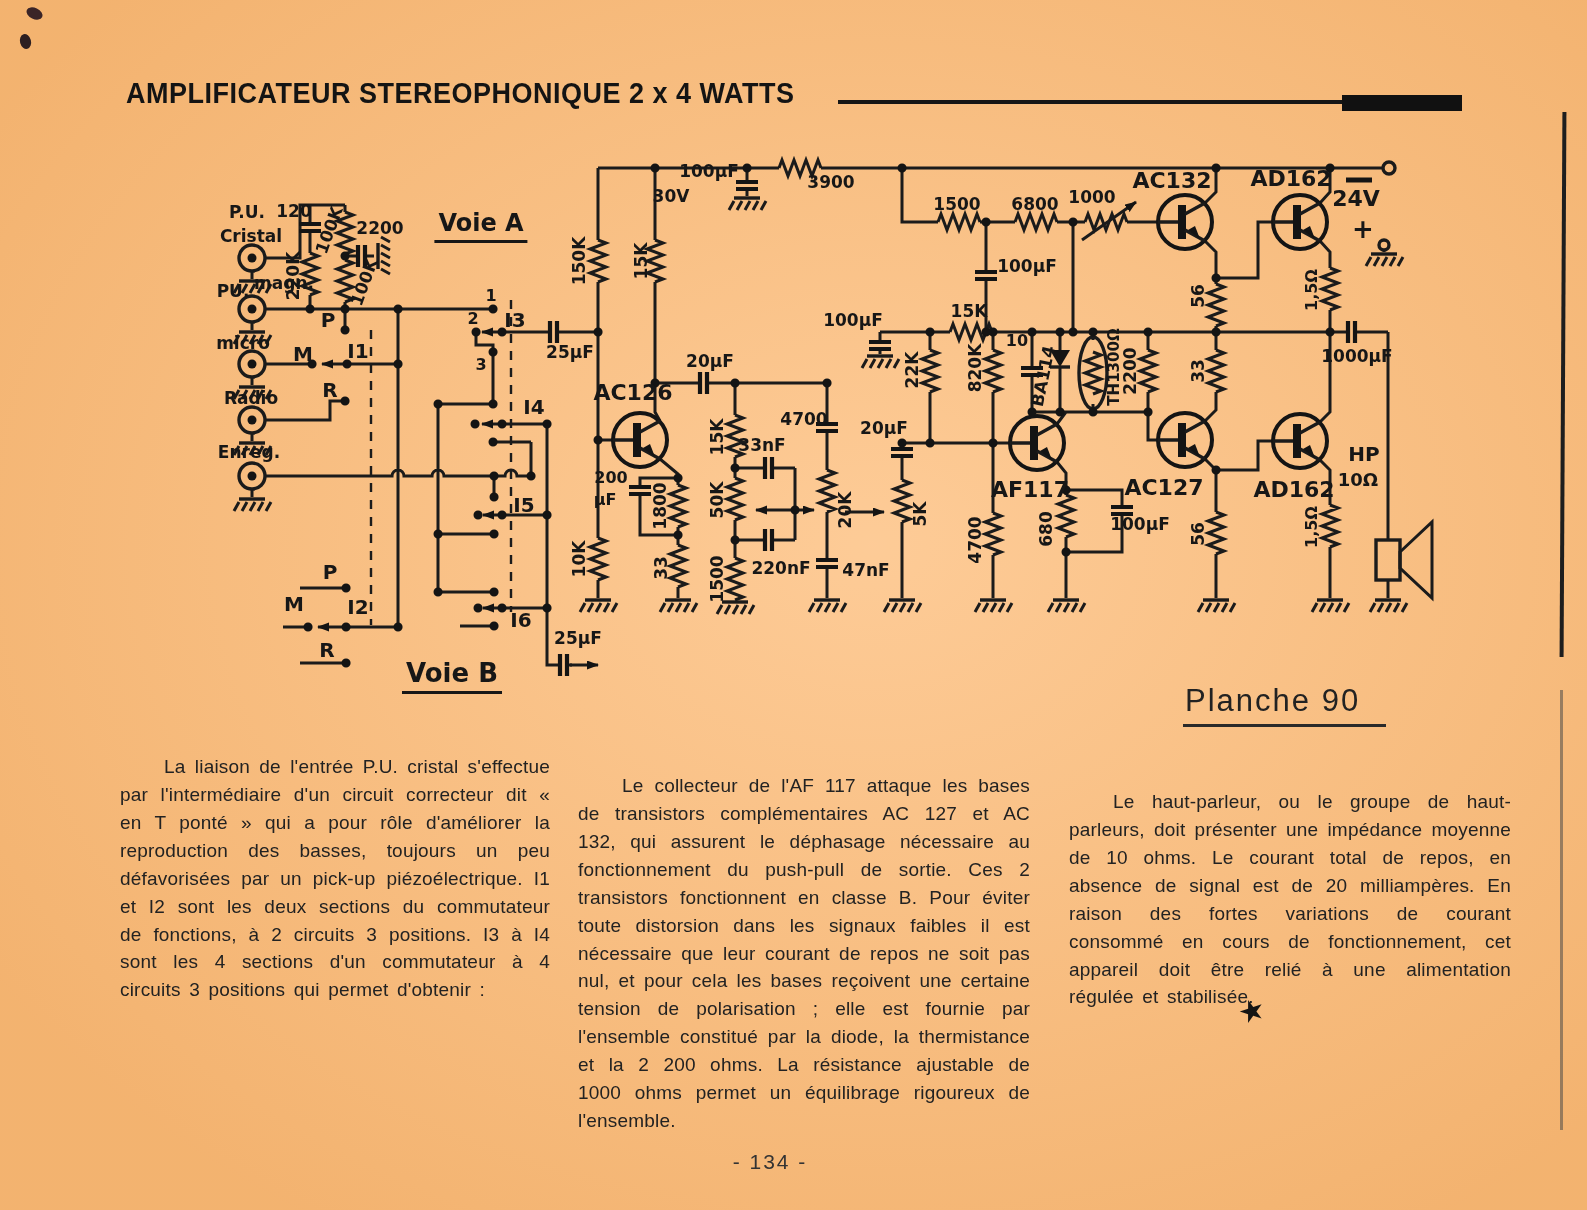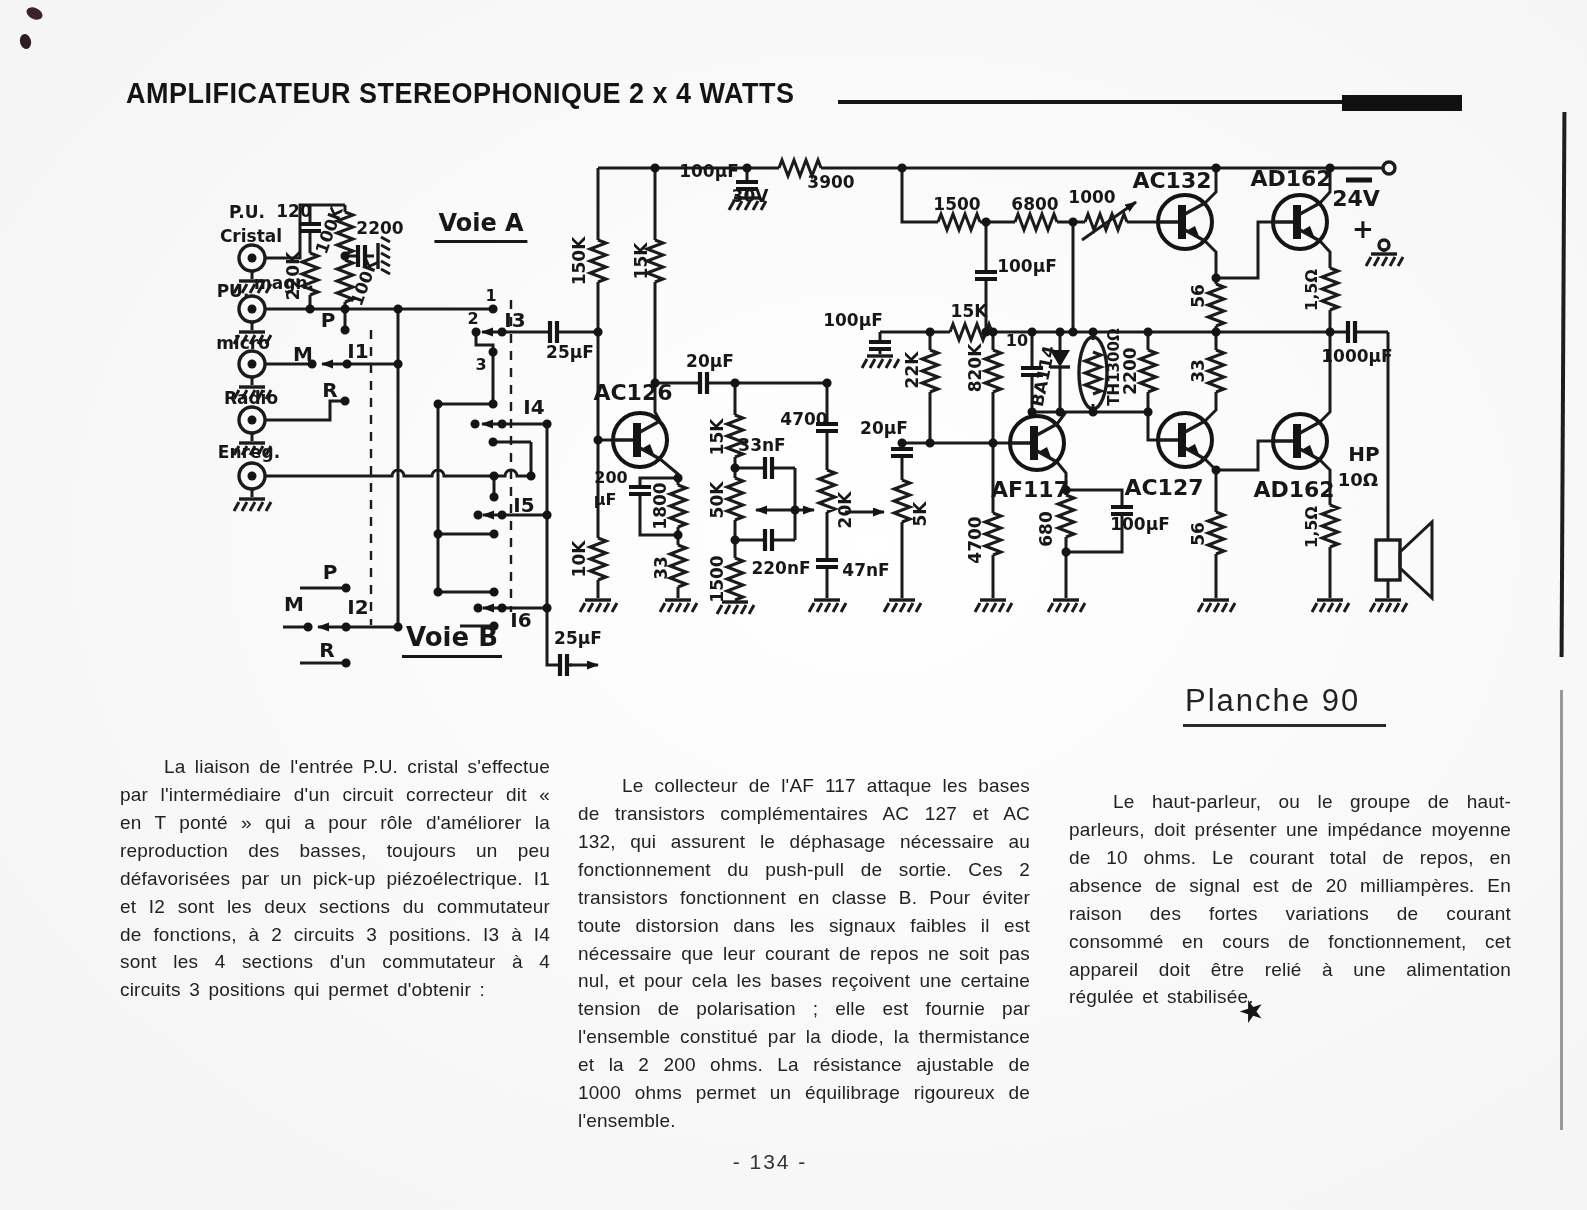--- a/index.html
+++ b/index.html
@@ -1,16 +1,16 @@
 <!DOCTYPE html>
 <html><head>
 <meta charset="utf-8">
 <style>
   html,body{margin:0;padding:0;background:#9a9a96;}
-  #page{position:relative;width:1587px;height:1210px;background:#ffffff;overflow:hidden;
+  #page{position:relative;width:1587px;height:1210px;background:#fdba74;overflow:hidden;
         font-family:"Liberation Sans",sans-serif;color:#1b1b1b;}
   #page:before{content:"";position:absolute;inset:0;
         background:radial-gradient(ellipse at 55% 45%, rgba(255,255,255,.25), rgba(0,0,0,.04) 85%);}
   .abs{position:absolute;}
   
   .title{left:126px;top:78px;font-size:27px;font-weight:800;letter-spacing:.5px;color:#141414;
          transform:scaleY(1.06);}
   .rule-thin{left:838px;top:100px;width:506px;height:4px;background:#161616;}
   .rule-thick{left:1342px;top:95px;width:120px;height:16px;background:#111;}
   
@@ -289,32 +289,32 @@
         <span class="slabel" style="left: 358px; top: 351px; font-size: 20px; transform: translate(-50%, -50%) rotate(0deg);">I1</span>
         <span class="slabel" style="left: 330px; top: 390px; font-size: 20px; transform: translate(-50%, -50%) rotate(0deg);">R</span>
         <span class="slabel" style="left: 491px; top: 295px; font-size: 16px; transform: translate(-50%, -50%) rotate(0deg);">1</span>
         <span class="slabel" style="left: 473px; top: 318px; font-size: 16px; transform: translate(-50%, -50%) rotate(0deg);">2</span>
         <span class="slabel" style="left: 481px; top: 364px; font-size: 16px; transform: translate(-50%, -50%) rotate(0deg);">3</span>
         <span class="slabel" style="left: 515px; top: 320px; font-size: 20px; transform: translate(-50%, -50%) rotate(0deg);">I3</span>
         <span class="slabel" style="left: 534px; top: 407px; font-size: 20px; transform: translate(-50%, -50%) rotate(0deg);">I4</span>
         <span class="slabel" style="left: 524px; top: 505px; font-size: 20px; transform: translate(-50%, -50%) rotate(0deg); text-align: right;">I5</span>
         <span class="slabel" style="left: 521px; top: 620px; font-size: 20px; transform: translate(-50%, -50%) rotate(0deg);">I6</span>
         <span class="slabel und" style="left: 481px; top: 226px; font-size: 24px; transform: translate(-50%, -50%) rotate(0deg);">Voie A</span>
-        <span class="slabel und" style="left: 452px; top: 640px; font-size: 26px; transform: translate(-50%, -50%) rotate(0deg);">Voie B</span>
+        <span class="slabel und" style="left: 452px; top: 676px; font-size: 26px; transform: translate(-50%, -50%) rotate(0deg);">Voie B</span>
         <span class="slabel" style="left: 330px; top: 572px; font-size: 20px; transform: translate(-50%, -50%) rotate(0deg);">P</span>
         <span class="slabel" style="left: 294px; top: 604px; font-size: 20px; transform: translate(-50%, -50%) rotate(0deg);">M</span>
         <span class="slabel" style="left: 358px; top: 607px; font-size: 20px; transform: translate(-50%, -50%) rotate(0deg);">I2</span>
         <span class="slabel" style="left: 327px; top: 650px; font-size: 20px; transform: translate(-50%, -50%) rotate(0deg);">R</span>
         <span class="slabel" style="left: 570px; top: 352px; transform: translate(-50%, -50%) rotate(0deg);">25µF</span>
         <span class="slabel" style="left: 578px; top: 638px; transform: translate(-50%, -50%) rotate(0deg);">25µF</span>
         <span class="slabel" style="left: 579px; top: 261px; transform: translate(-50%, -50%) rotate(-90deg);">150K</span>
         <span class="slabel" style="left: 641px; top: 261px; transform: translate(-50%, -50%) rotate(-90deg);">15K</span>
         <span class="slabel" style="left: 579px; top: 559px; transform: translate(-50%, -50%) rotate(-90deg);">10K</span>
         <span class="slabel" style="left: 709px; top: 171px; transform: translate(-50%, -50%) rotate(0deg);">100µF</span>
-        <span class="slabel" style="left: 750px; top: 196px; transform: translate(-50%, -50%) rotate(0deg);">30V</span>
+        <span class="slabel" style="left: 671px; top: 196px; transform: translate(-50%, -50%) rotate(0deg);">30V</span>
         <span class="slabel" style="left: 831px; top: 182px; transform: translate(-50%, -50%) rotate(0deg);">3900</span>
         <span class="slabel" style="left: 633px; top: 392px; font-size: 22px; transform: translate(-50%, -50%) rotate(0deg);">AC126</span>
         <span class="slabel" style="left: 710px; top: 361px; transform: translate(-50%, -50%) rotate(0deg);">20µF</span>
         <span class="slabel" style="left: 611px; top: 477px; font-size: 16px; transform: translate(-50%, -50%) rotate(0deg);">200</span>
         <span class="slabel" style="left: 605px; top: 499px; font-size: 16px; transform: translate(-50%, -50%) rotate(0deg);">µF</span>
         <span class="slabel" style="left: 660px; top: 506px; transform: translate(-50%, -50%) rotate(-90deg);">1800</span>
         <span class="slabel" style="left: 661px; top: 568px; transform: translate(-50%, -50%) rotate(-90deg);">33</span>
         <span class="slabel" style="left: 717px; top: 437px; transform: translate(-50%, -50%) rotate(-90deg);">15K</span>
         <span class="slabel" style="left: 762px; top: 445px; transform: translate(-50%, -50%) rotate(0deg);">33nF</span>
         <span class="slabel" style="left: 717px; top: 500px; transform: translate(-50%, -50%) rotate(-90deg);">50K</span>

